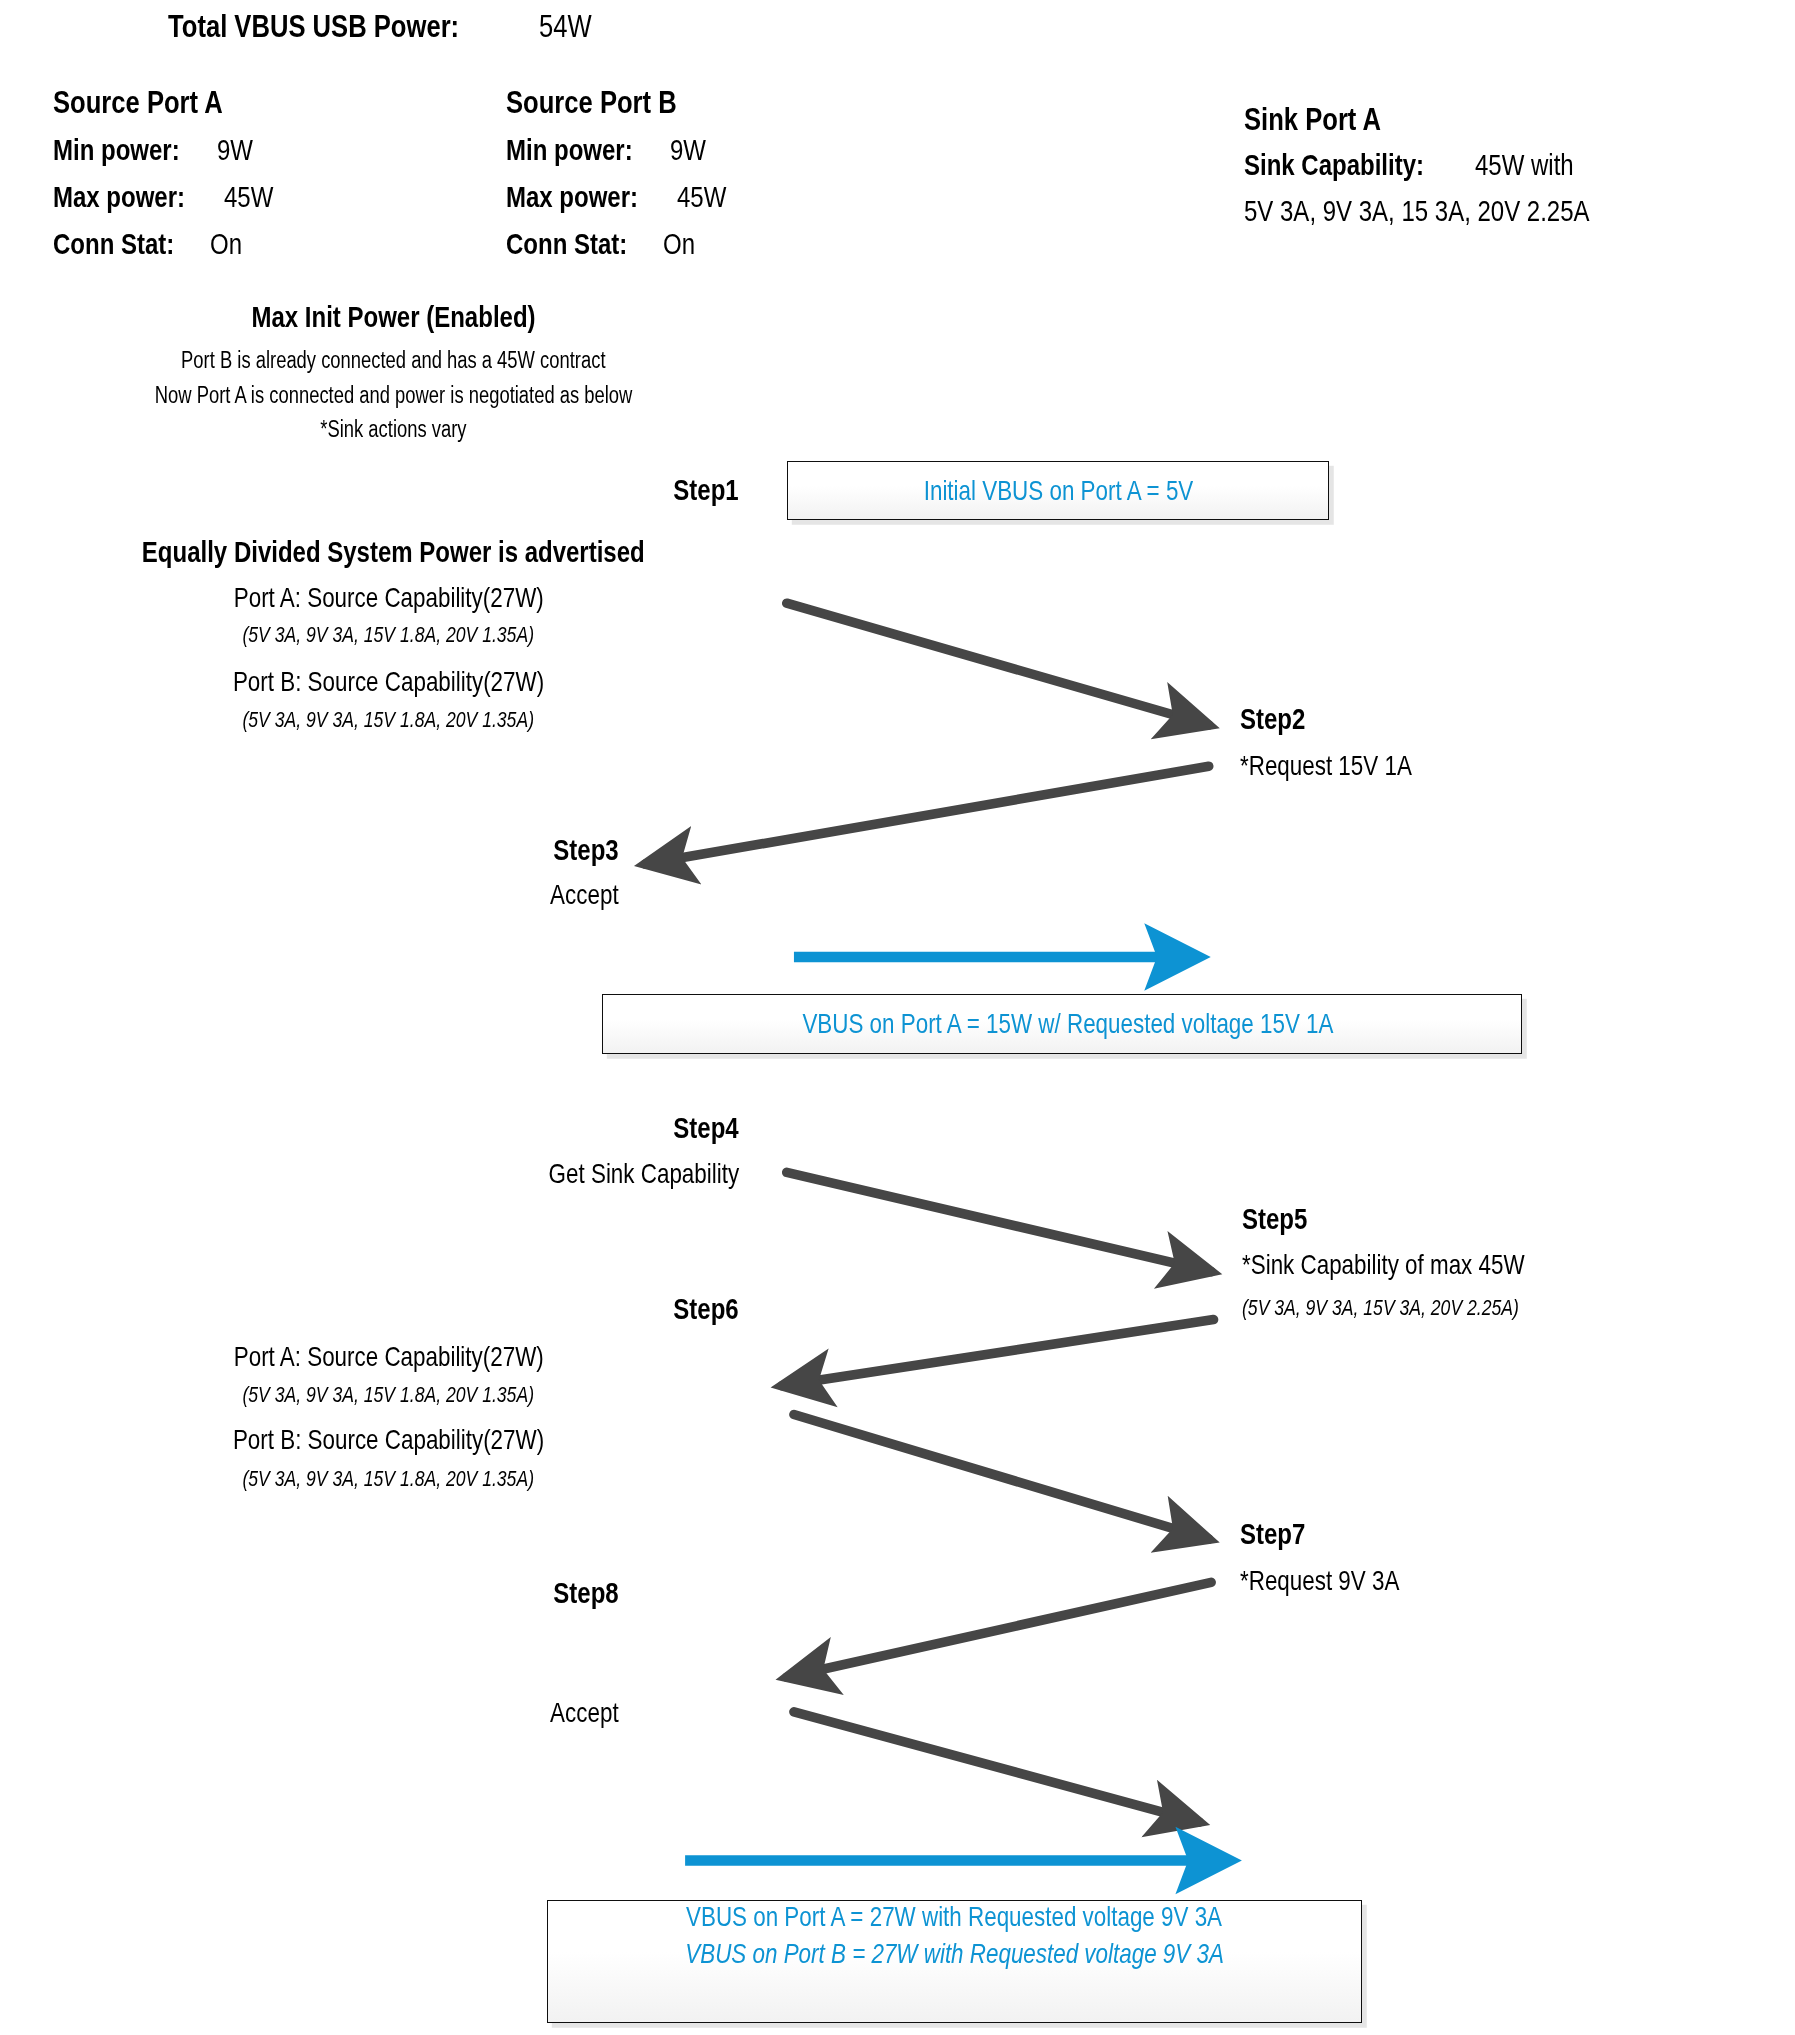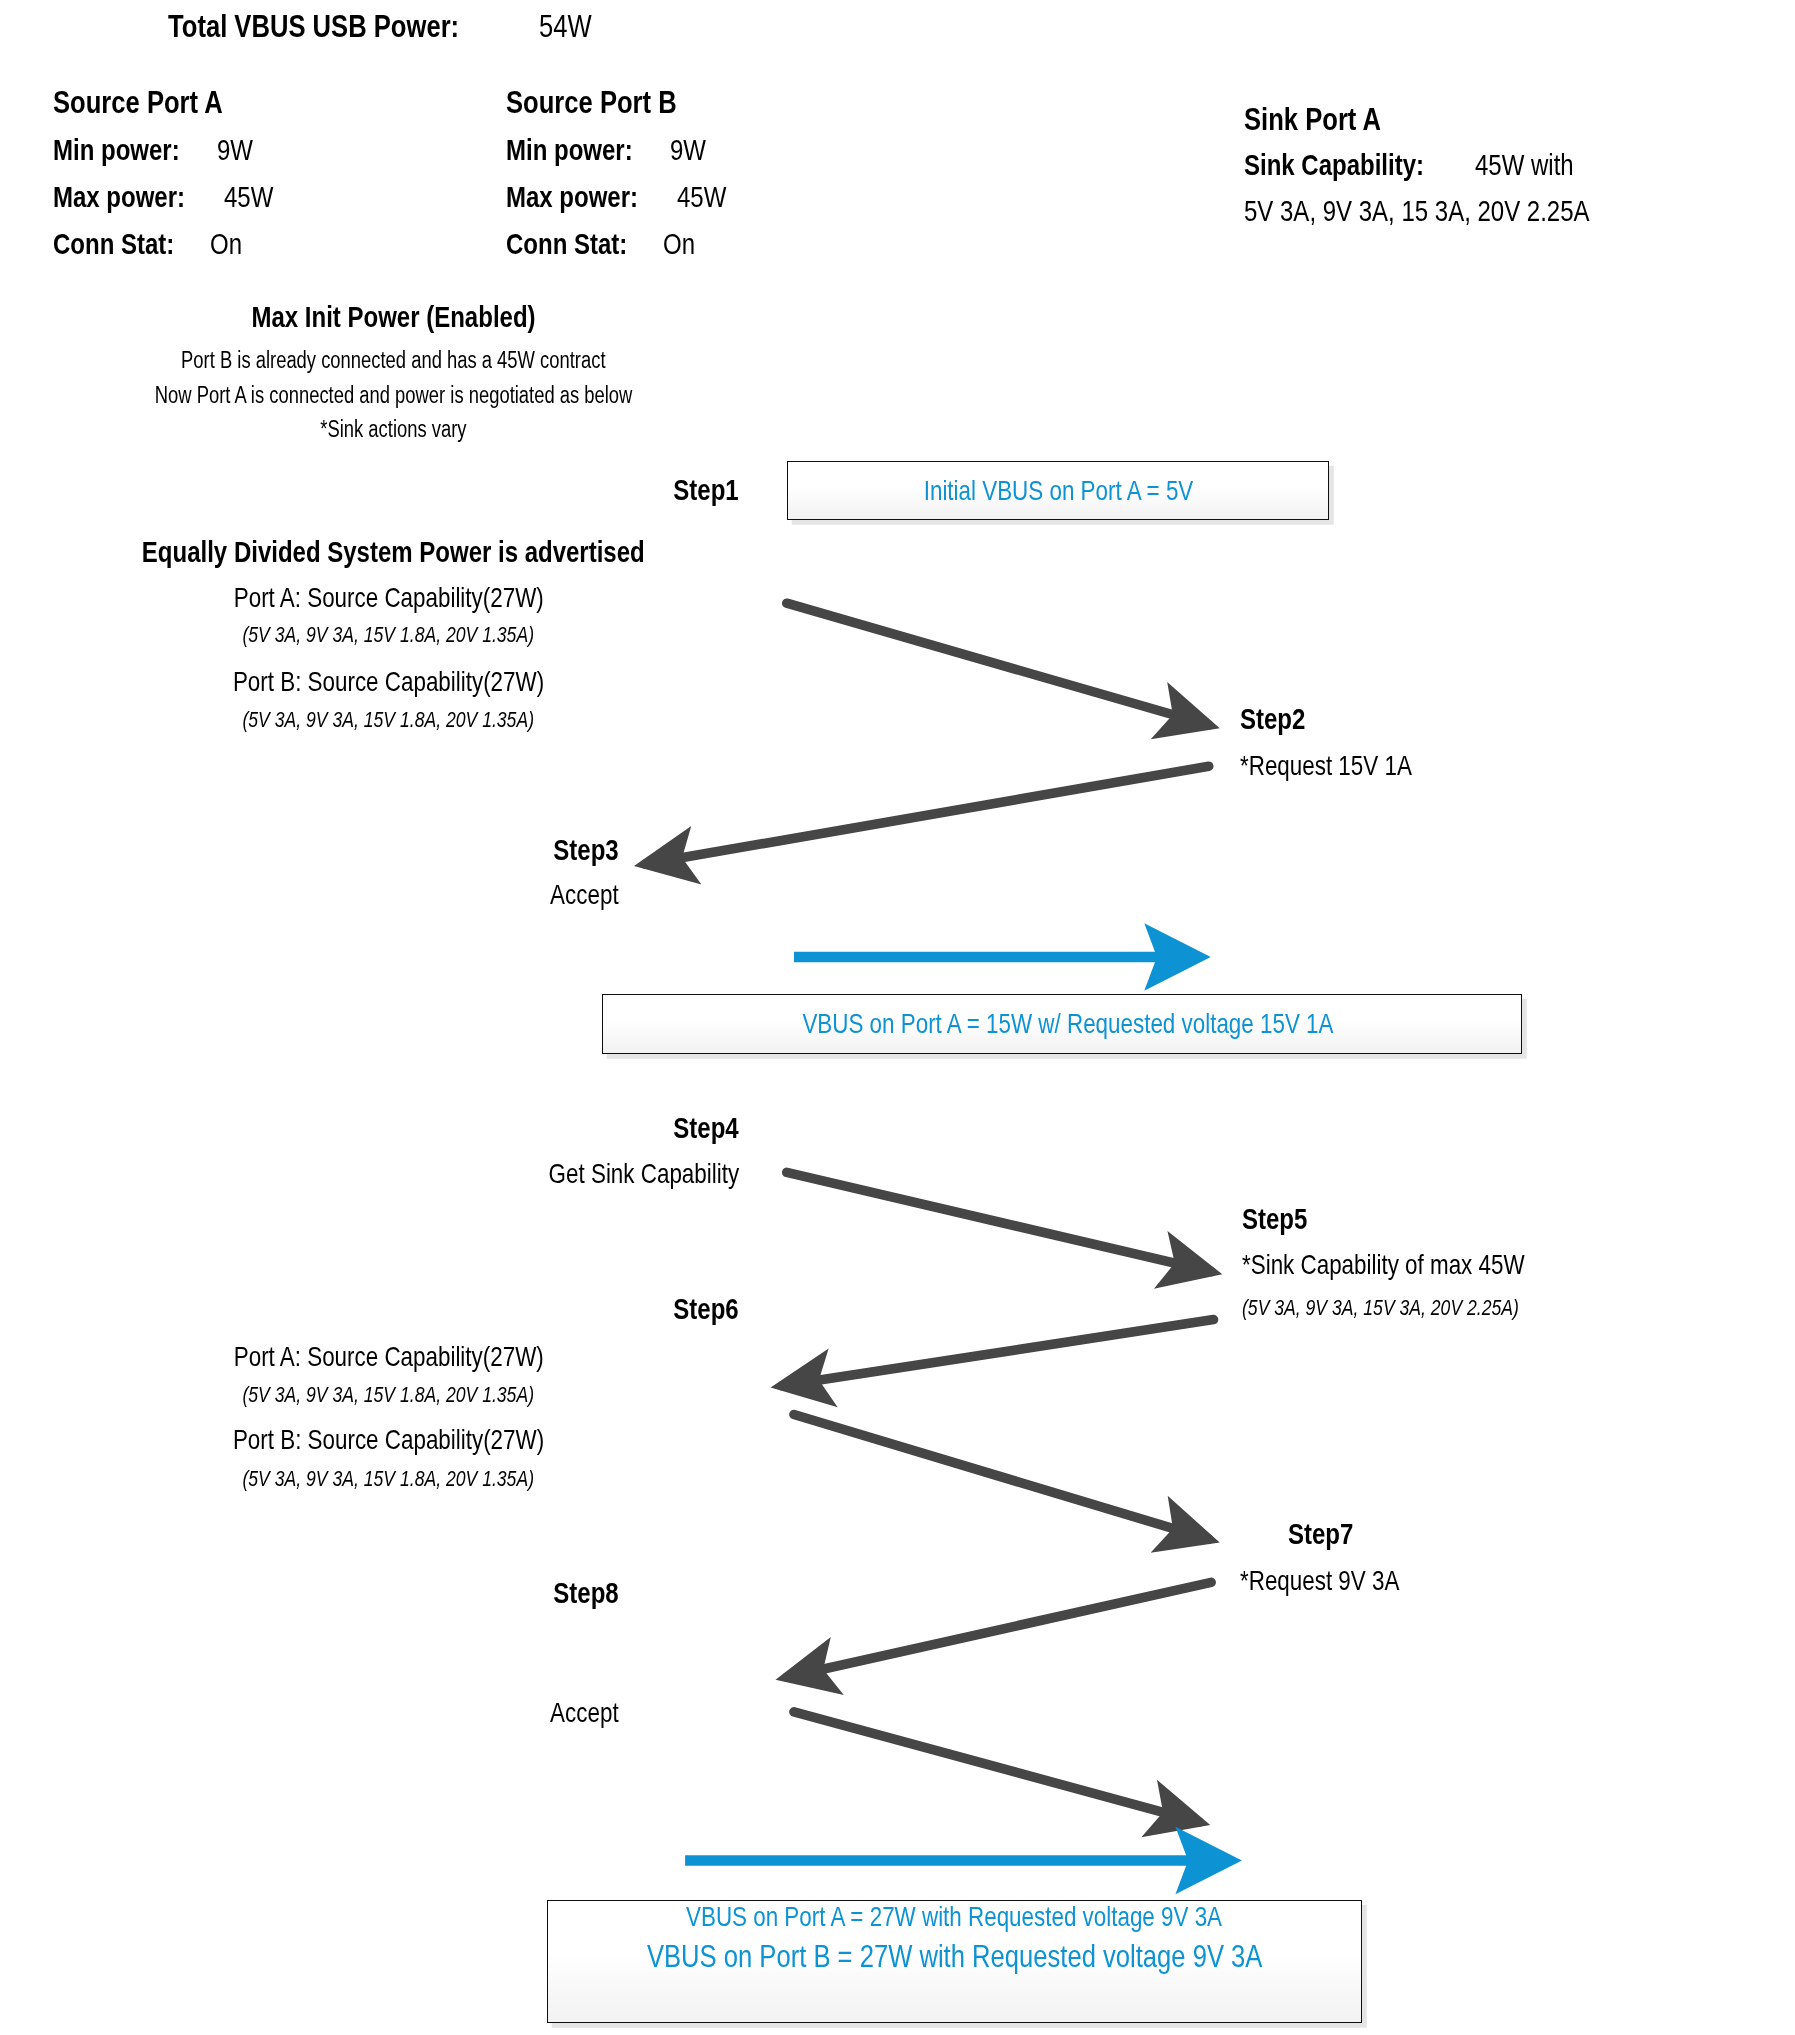--- a/index.html
+++ b/index.html
@@ -186,39 +186,39 @@
   <div class="t ital" style="left:0px; top:1384px; width:777px; text-align:center; font-size:22px;">
     <span class="sq-c">(5V 3A, 9V 3A, 15V 1.8A, 20V 1.35A)</span>
   </div>
   <div class="t" style="left:0px; top:1426px; width:777px; text-align:center; font-size:28px;">
     <span class="sq-c">Port B: Source Capability(27W)</span>
   </div>
   <div class="t ital" style="left:0px; top:1468px; width:777px; text-align:center; font-size:22px;">
     <span class="sq-c">(5V 3A, 9V 3A, 15V 1.8A, 20V 1.35A)</span>
   </div>
 
-  <div class="t bold" style="left:1240px; top:1519px; font-size:30px;margin-left:48px;">
+  <div class="t bold" style="left:1240px; top:1519px; font-size:30px;">
     <span class="sq">Step7</span>
   </div>
   <div class="t" style="left:1240px; top:1567px; font-size:28px;">
     <span class="sq">*Request 9V 3A</span>
   </div>
 
   <div class="t bold rightA" style="left:307px; top:1578px; width:312px; font-size:30px;">
     <span class="sq-r">Step8</span>
   </div>
   <div class="t rightA" style="left:307px; top:1699px; width:312px; font-size:28px;">
     <span class="sq-r">Accept</span>
   </div>
 
   <div class="callout" style="left:547px; top:1900px; width:815px; height:123px; justify-content:flex-start; gap:5px;">
     <div class="line" style="font-size:28px;">
       <span class="sq-c">VBUS on Port A = 27W with Requested voltage 9V 3A</span>
     </div>
-    <div class="line" style="font-size:32px;">
+    <div class="line" style="font-size:28px;font-style:italic;">
       <span class="sq-c">VBUS on Port B = 27W with Requested voltage 9V 3A</span>
     </div>
   </div>
 
   <svg class="overlay" viewBox="0 0 3744 4244" xmlns="http://www.w3.org/2000/svg">
     <defs>
       <marker id="headGray" markerWidth="7" markerHeight="7" refX="5.4" refY="3.5" orient="auto" markerUnits="strokeWidth">
         <path d="M0,0.4 L6.6,3.5 L0,6.6 L1.5,3.5 Z" fill="#464646"></path>
       </marker>
       <marker id="headBlue" markerWidth="6.5" markerHeight="7" refX="5.2" refY="3.5" orient="auto" markerUnits="strokeWidth">

